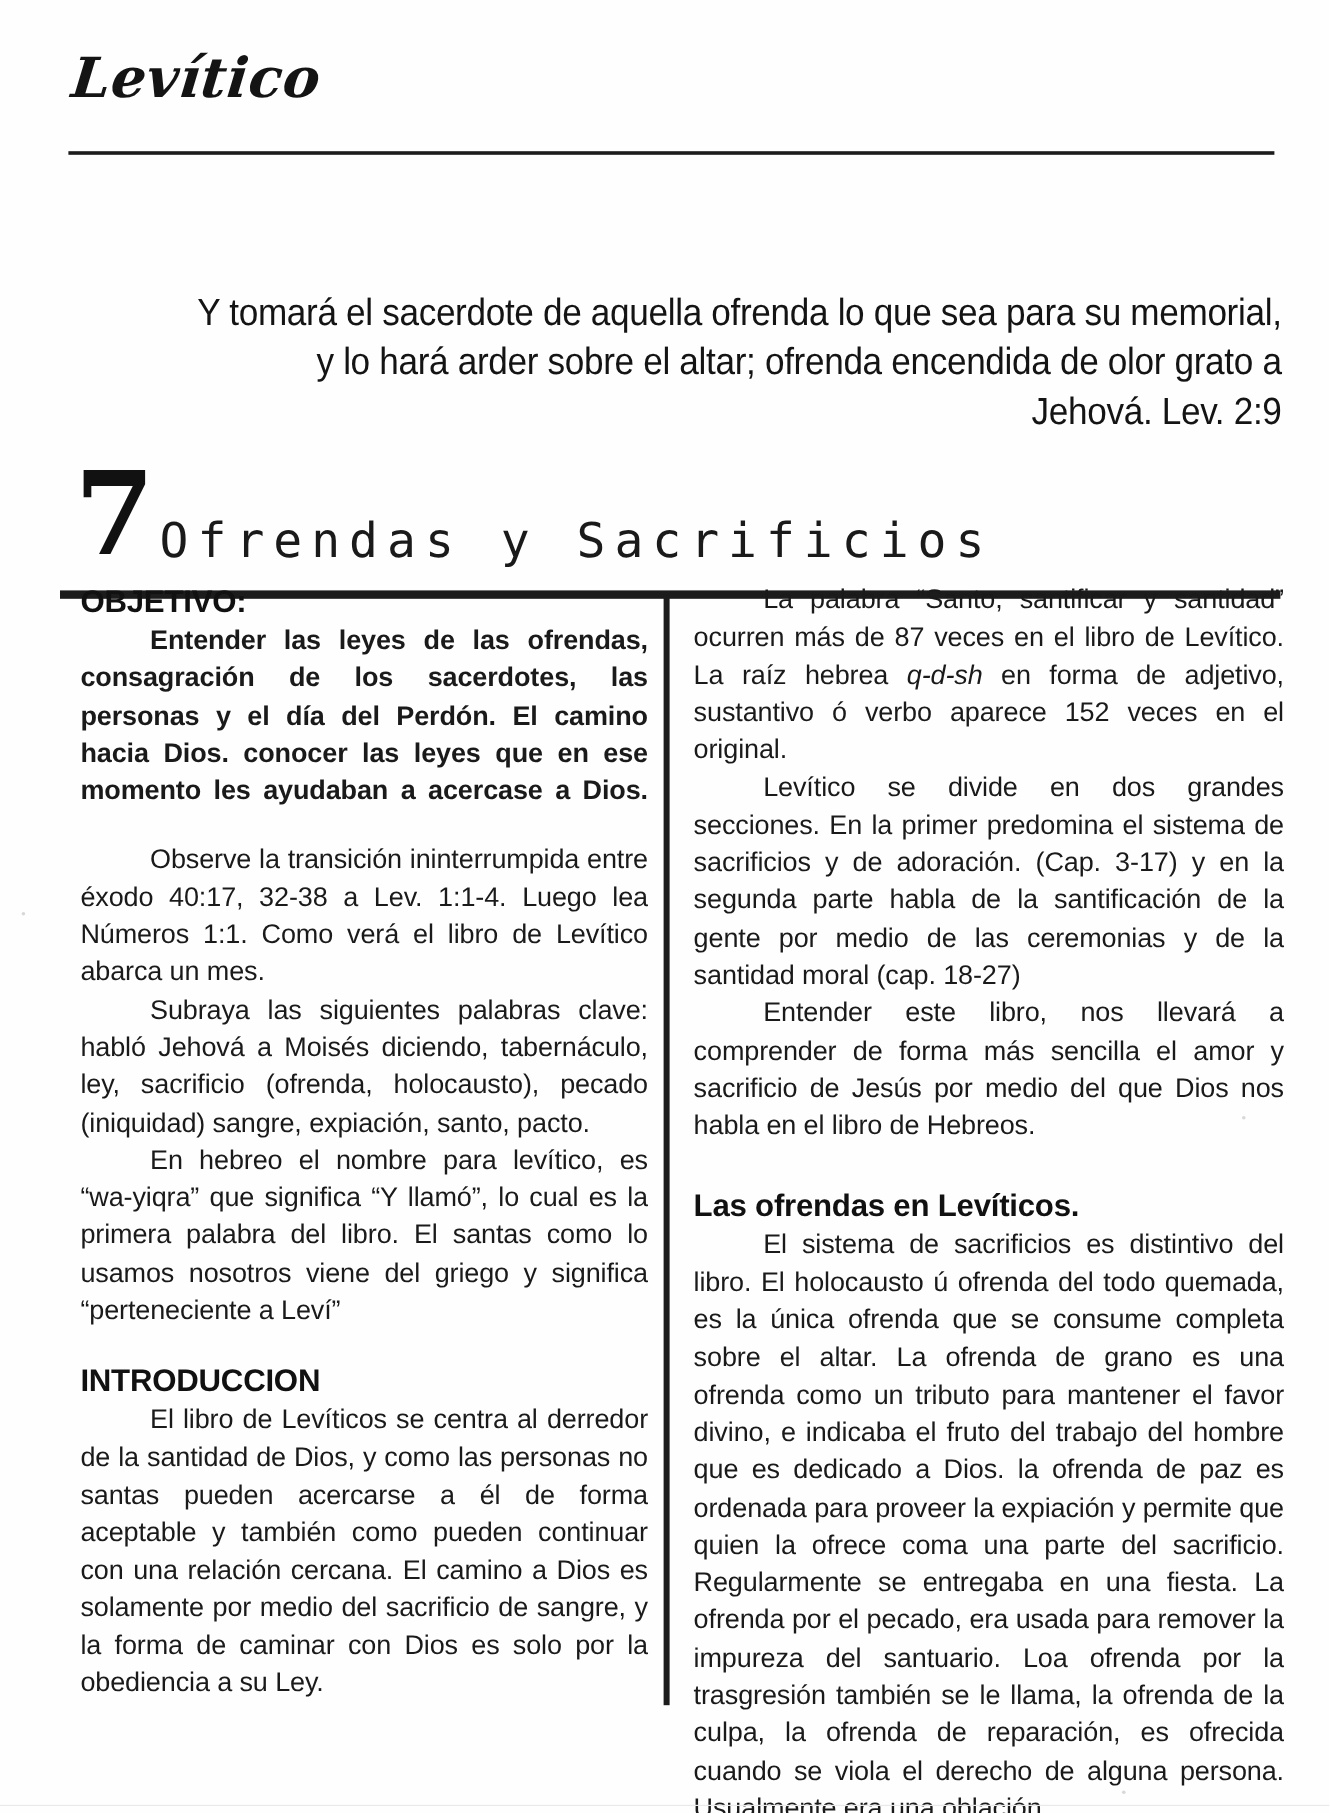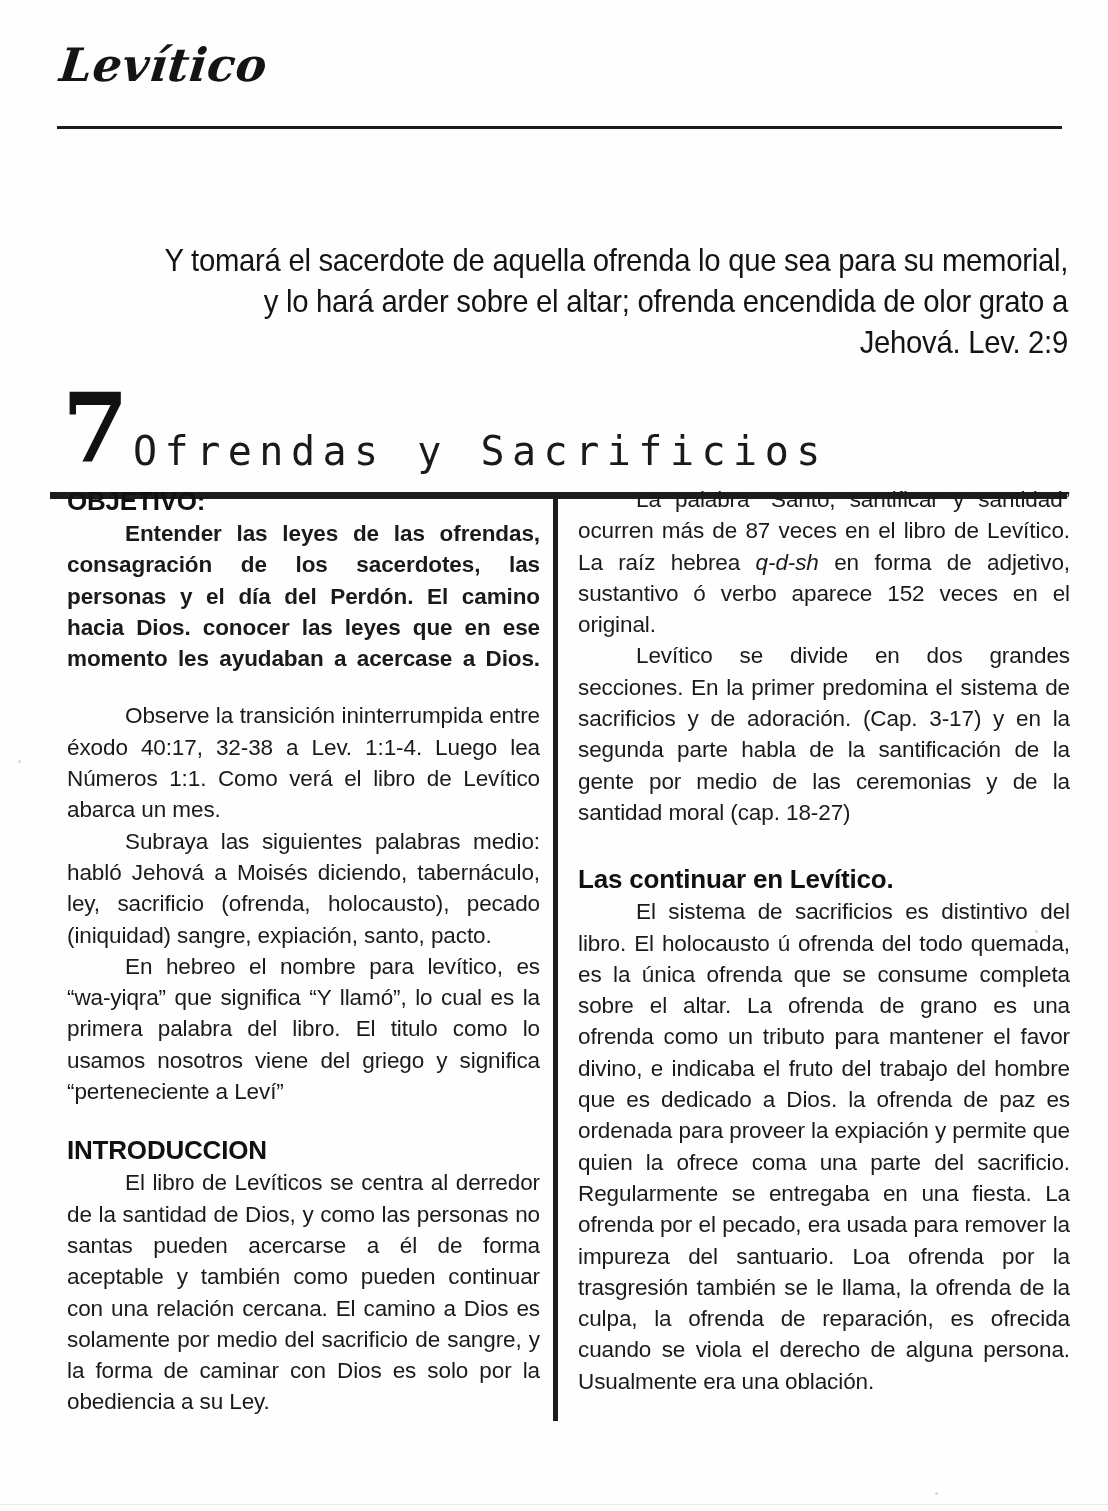--- a/index.html
+++ b/index.html
@@ -171,39 +171,40 @@
   <div class="col-divider"></div>
 
   <div class="column column-left">
 
     <h2 class="section-heading">OBJETIVO:</h2>
     <p class="force-justify">Entender las leyes de las ofrendas, consagración de los sacerdotes, las personas y el día del Perdón. El camino hacia Dios. conocer las leyes que en ese momento les ayudaban a acercase a Dios.</p>
 
     <div class="gap-md"></div>
 
     <p>Observe la transición ininterrumpida entre éxodo 40:17, 32-38 a Lev. 1:1-4. Luego lea Números 1:1. Como verá el libro de Levítico abarca un mes.</p>
-    <p>Subraya las siguientes palabras medio: habló Jehová a Moisés diciendo, tabernáculo, ley, sacrificio (ofrenda, holocausto), pecado (iniquidad) sangre, expiación, santo, pacto.</p>
-    <p>En hebreo el nombre para levítico, es “wa-yiqra” que significa “Y llamó”, lo cual es la primera palabra del libro. El titulo como lo usamos nosotros viene del griego y significa “perteneciente a Leví”</p>
+    <p>Subraya las siguientes palabras clave: habló Jehová a Moisés diciendo, tabernáculo, ley, sacrificio (ofrenda, holocausto), pecado (iniquidad) sangre, expiación, santo, pacto.</p>
+    <p>En hebreo el nombre para levítico, es “wa-yiqra” que significa “Y llamó”, lo cual es la primera palabra del libro. El santas como lo usamos nosotros viene del griego y significa “perteneciente a Leví”</p>
 
     <div class="gap-md"></div>
 
     <h2 class="section-heading">INTRODUCCION</h2>
     <p>El libro de Levíticos se centra al derredor de la santidad de Dios, y como las personas no santas pueden acercarse a él de forma aceptable y también como pueden continuar con una relación cercana. El camino a Dios es solamente por medio del sacrificio de sangre, y la forma de caminar con Dios es solo por la obediencia a su Ley.</p>
   </div>
 
   <div class="column column-right">
 
     <p><span>La palabra “Santo, santificar y santidad” ocurren más de  87 veces en el libro de Levítico. La raíz hebrea </span><em class="translit">q-d-sh</em><span> en forma de adjetivo, sustantivo ó verbo aparece 152 veces en el original.</span></p>
 
     <p>Levítico se divide en dos grandes secciones. En la primer predomina el sistema de sacrificios y de adoración. (Cap. 3-17) y en la segunda parte habla de la santificación de la gente por medio de las ceremonias y de la santidad moral (cap. 18-27)</p>
 
+    <p>Entender este libro, nos llevará a comprender de forma más sencilla el amor y sacrificio de Jesús por medio del que Dios nos habla en el libro de Hebreos.</p>
 
     <div class="gap-lg"></div>
 
-    <h2 class="section-heading">Las continuar en Levítico.</h2>
+    <h2 class="section-heading">Las ofrendas en Levíticos.</h2>
     <p>El sistema de sacrificios es distintivo del libro. El holocausto  ú ofrenda del todo quemada, es la única ofrenda que se consume completa sobre el altar. La ofrenda de grano es una ofrenda como un tributo para mantener el favor divino, e indicaba el fruto del trabajo del hombre que es dedicado a Dios. la ofrenda de paz es ordenada para proveer la expiación y permite que quien la ofrece coma una parte del sacrificio. Regularmente se entregaba en una fiesta. La ofrenda por el pecado, era usada para remover la impureza del santuario. Loa ofrenda por la trasgresión también se le llama, la ofrenda de la culpa, la ofrenda de reparación, es ofrecida cuando se viola el derecho de alguna persona. Usualmente era una oblación.</p>
   </div>
 
   <div class="scan-edge"></div>
   <div class="speck" style="left:935px; top:1492px; width:3px; height:3px;"></div>
   <div class="speck" style="left:1035px; top:930px; width:3px; height:3px;"></div>
   <div class="speck" style="left:18px; top:760px; width:3px; height:3px;"></div>
 </div>
 
 </body></html>

